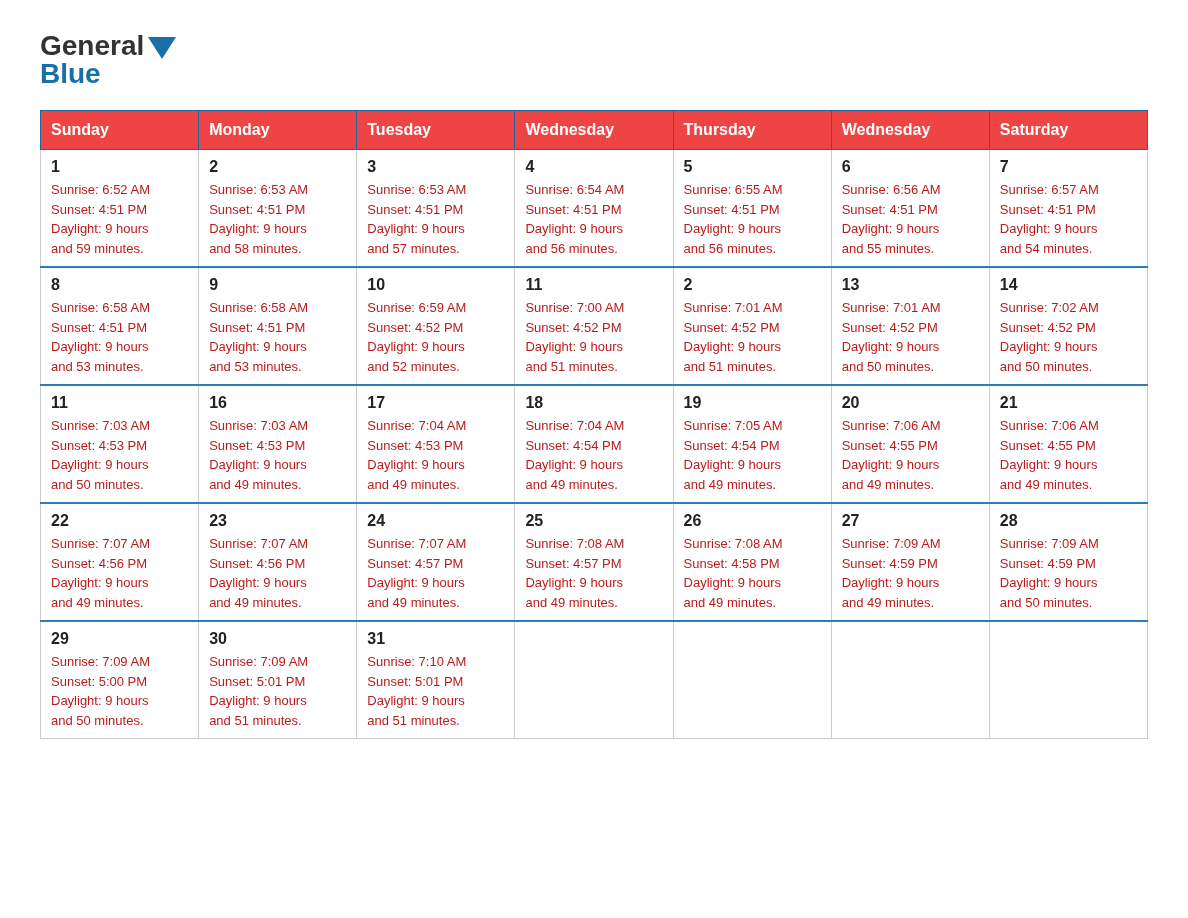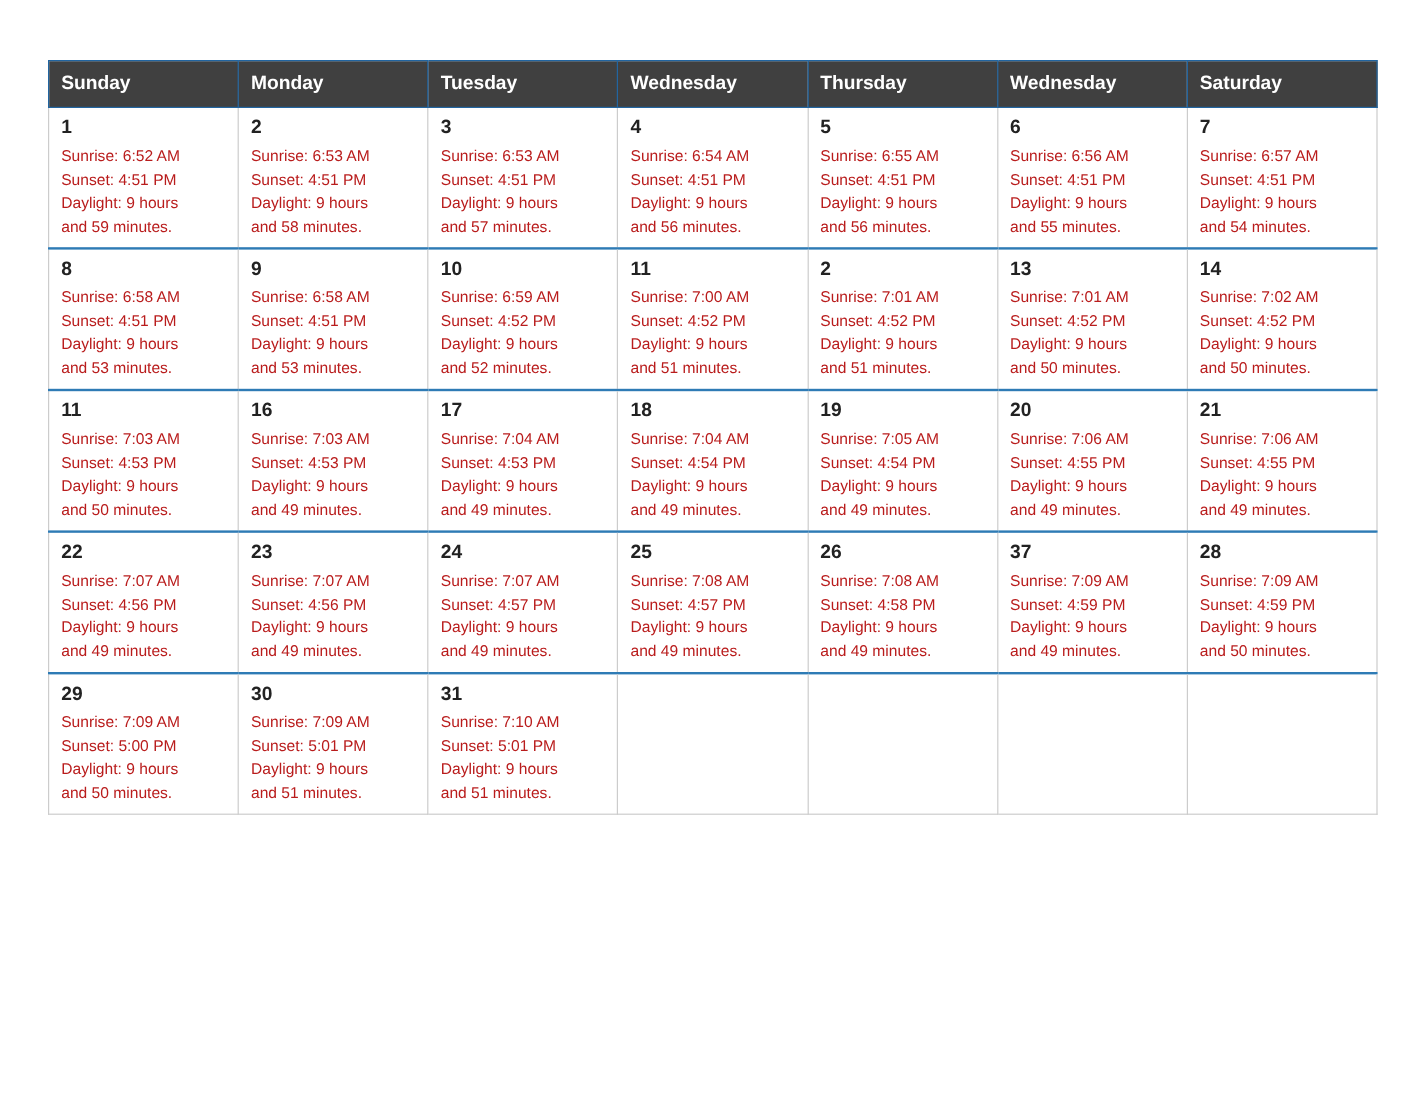--- a/index.html
+++ b/index.html
@@ -58,21 +58,21 @@
       font-size: 22px;
       color: #444;
       margin-top: 4px;
     }
     .calendar {
       width: 100%;
       border-collapse: collapse;
       border: 1px solid #999;
     }
     .calendar th {
-      background-color: #404040;
+      background-color: #ef4444;
       color: #fff;
       font-size: 16px;
       font-weight: bold;
       padding: 10px 10px;
       text-align: left;
       border: 1px solid #2265a0;
     }
     .calendar td {
       vertical-align: top;
       padding: 8px 10px;
@@ -97,20 +97,27 @@
       border-top: 2px solid #2e7bb5;
     }
     .empty-cell {
       background: #fff;
     }
   </style>
 </head>
 <body>
 
 <div class="header">
+  <div class="logo">
+    <div class="logo-text">
+      <span class="logo-general">General</span>
+      <div class="logo-blue-icon"></div>
+    </div>
+    <span class="logo-blue">Blue</span>
+  </div>
   <div class="title-block">
   </div>
 </div>
 
 <table class="calendar">
   <thead>
     <tr>
     <th>Sunday</th>
         <th>Monday</th>
         <th>Tuesday</th>
@@ -226,21 +233,21 @@
         </td>
         <td>
           <span class="day-number">25</span>
           <div class="day-info">Sunrise: 7:08 AM<br>Sunset: 4:57 PM<br>Daylight: 9 hours<br>and 49 minutes.</div>
         </td>
         <td>
           <span class="day-number">26</span>
           <div class="day-info">Sunrise: 7:08 AM<br>Sunset: 4:58 PM<br>Daylight: 9 hours<br>and 49 minutes.</div>
         </td>
         <td>
-          <span class="day-number">37</span>
+          <span class="day-number">27</span>
           <div class="day-info">Sunrise: 7:09 AM<br>Sunset: 4:59 PM<br>Daylight: 9 hours<br>and 49 minutes.</div>
         </td>
         <td>
           <span class="day-number">28</span>
           <div class="day-info">Sunrise: 7:09 AM<br>Sunset: 4:59 PM<br>Daylight: 9 hours<br>and 50 minutes.</div>
         </td>
       </tr>
       <tr class="row-separator">
         <td>
           <span class="day-number">29</span>

